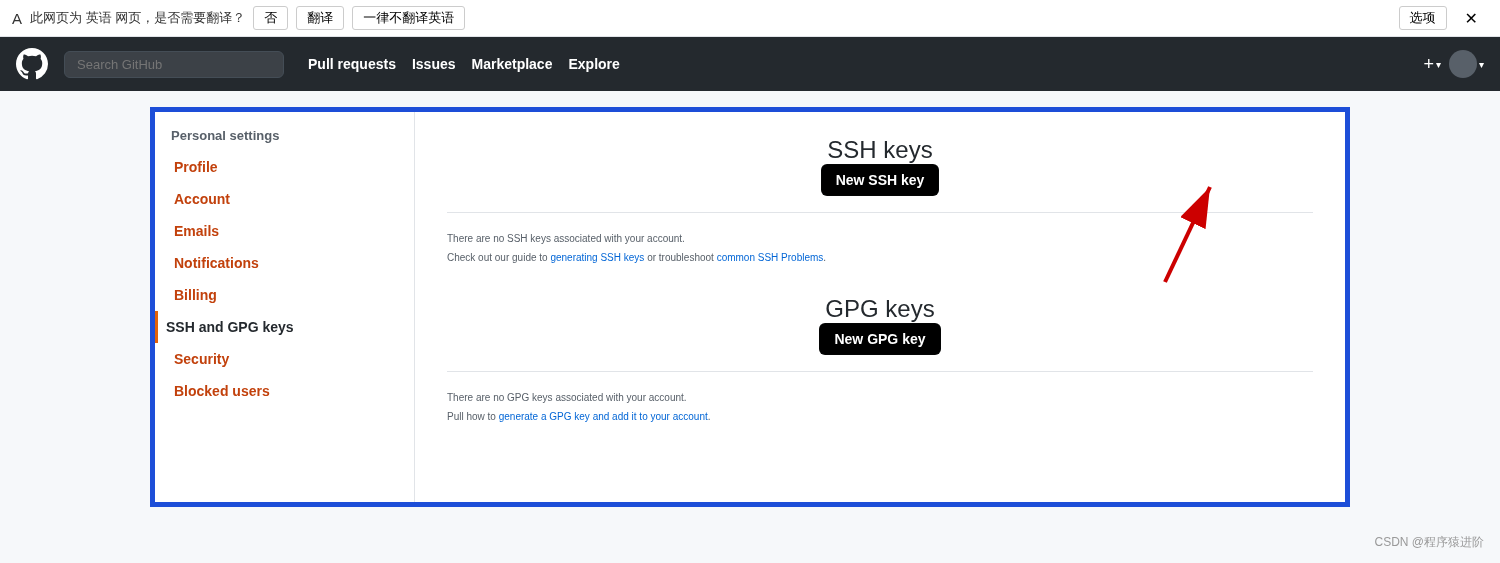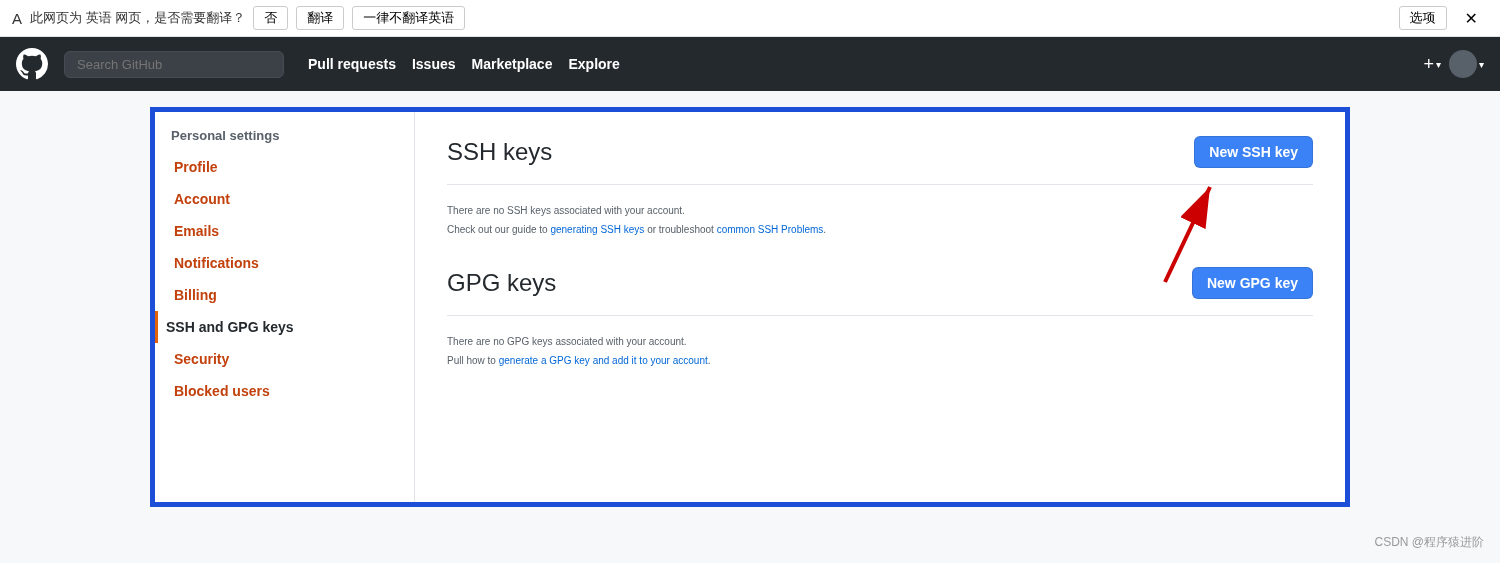--- a/index.html
+++ b/index.html
@@ -128,28 +128,29 @@
       background: white;
       position: relative;
     }
     .section-header {
       display: flex;
       justify-content: space-between;
       align-items: center;
       padding-bottom: 16px;
       border-bottom: 1px solid #e1e4e8;
       margin-bottom: 20px;
+      flex-direction: column;
     }
     .section-title {
       font-size: 24px;
       font-weight: 300;
       color: #24292e;
     }
     .btn-green {
-      background: #3b82f6;
+      background: #000000;
       color: white;
       border: 1px solid rgba(27,31,35,0.15);
       padding: 7px 14px;
       border-radius: 6px;
       font-size: 14px;
       font-weight: 600;
       cursor: pointer;
     }
 
     .empty-text {

